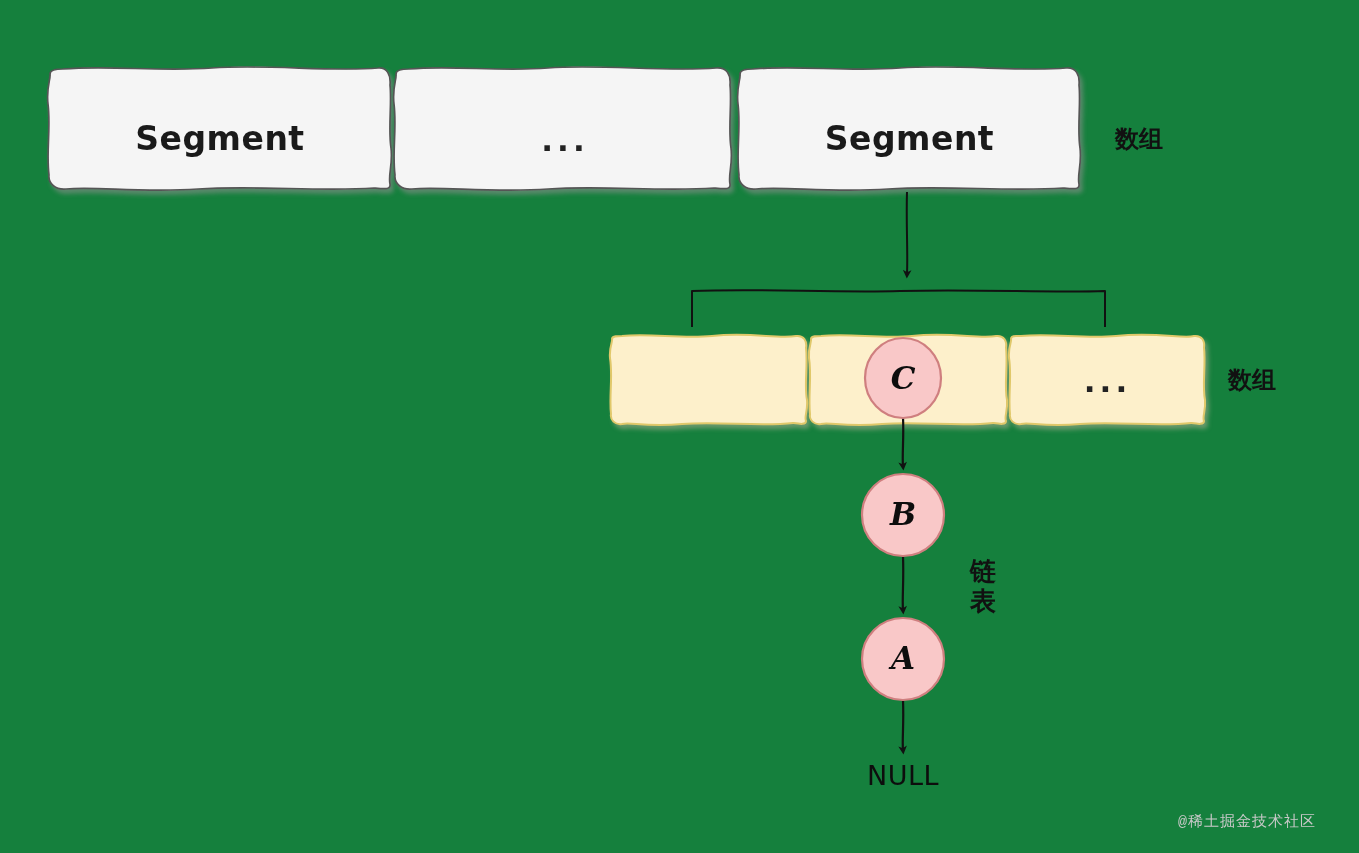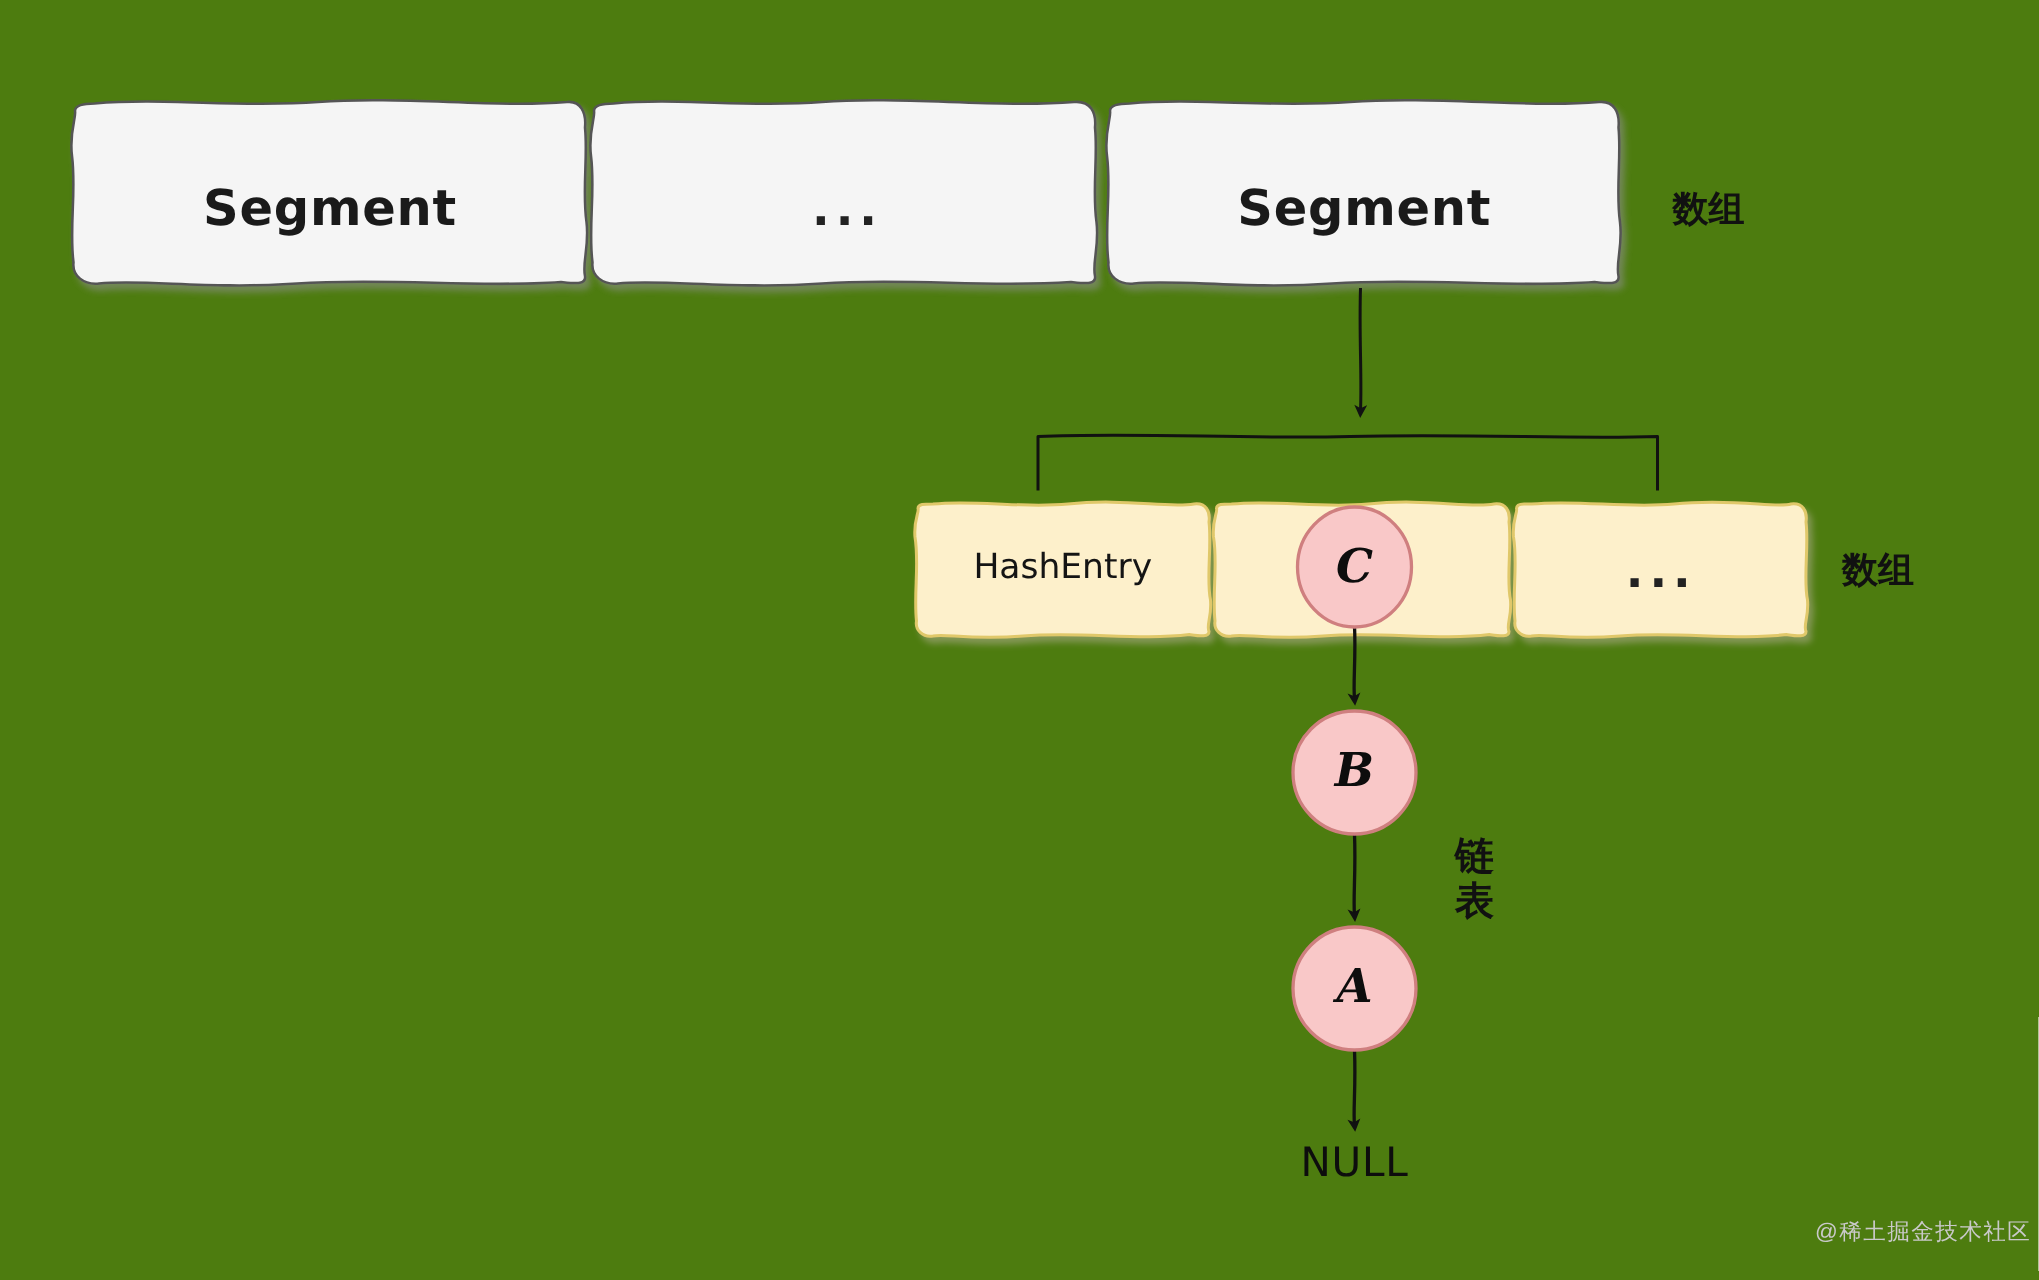--- a/index.html
+++ b/index.html
@@ -10,21 +10,21 @@
   body {
     width: 1359px;
     height: 853px;
     font-family: "DejaVu Sans", sans-serif;
     overflow: hidden;
   }
   #canvas {
     position: relative;
     width: 1359px;
     height: 853px;
-    background: #4d7c0f;
+    background: #15803d;
   }
   svg.diagram {
     position: absolute;
     top: 0;
     left: 0;
     width: 1359px;
     height: 853px;
   }
   .label {
     position: absolute;
@@ -73,25 +73,24 @@
     color: #0d0d0d;
   }
   .null-text {
     font-family: "DejaVu Sans", sans-serif;
     font-size: 27px;
     font-weight: 500;
     color: #0d0d0d;
     letter-spacing: 0.5px;
   }
   .watermark-text {
-    font-family: Liberation Sans, sans-serif;
+    font-family: Liberation Mono, monospace;
     font-size: 15px;
     color: #c9c9c9;
     letter-spacing: 1px;
-    margin-left: 32px;
   }
 </style>
 </head>
 <body>
 
 <div id="canvas">
 
   <svg class="diagram" viewBox="0 0 1359 853" xmlns="http://www.w3.org/2000/svg">
     <defs>
       <filter id="softshadow" x="-20%" y="-20%" width="150%" height="160%">
@@ -184,21 +183,20 @@
   </svg>
 
   <div class="label seg-text" style="left:50px; top:119px; width:340px; text-align:center;">Segment</div>
 
   <div class="label dots-text" style="left:395px; top:122px; width:340px; text-align:center;">...</div>
 
   <div class="label seg-text" style="left:739px; top:119px; width:341px; text-align:center;">Segment</div>
 
   <div class="label cjk-text" style="left:1115px; top:123px;">数组</div>
 
-  <div class="label entry-text" style="left:611px; top:365px; width:195px; text-align:center;">HashEntry</div>
 
   <div class="label dots-text" style="left:1010px; top:363px; width:195px; text-align:center;">...</div>
 
   <div class="label cjk-text" style="left:1228px; top:364px;">数组</div>
 
   <div class="label node-text" style="left:863px; top:360px; width:80px; text-align:center;">C</div>
 
   <div class="label node-text" style="left:863px; top:496px; width:80px; text-align:center;">B</div>
 
   <div class="label node-text" style="left:863px; top:640px; width:80px; text-align:center;">A</div>

